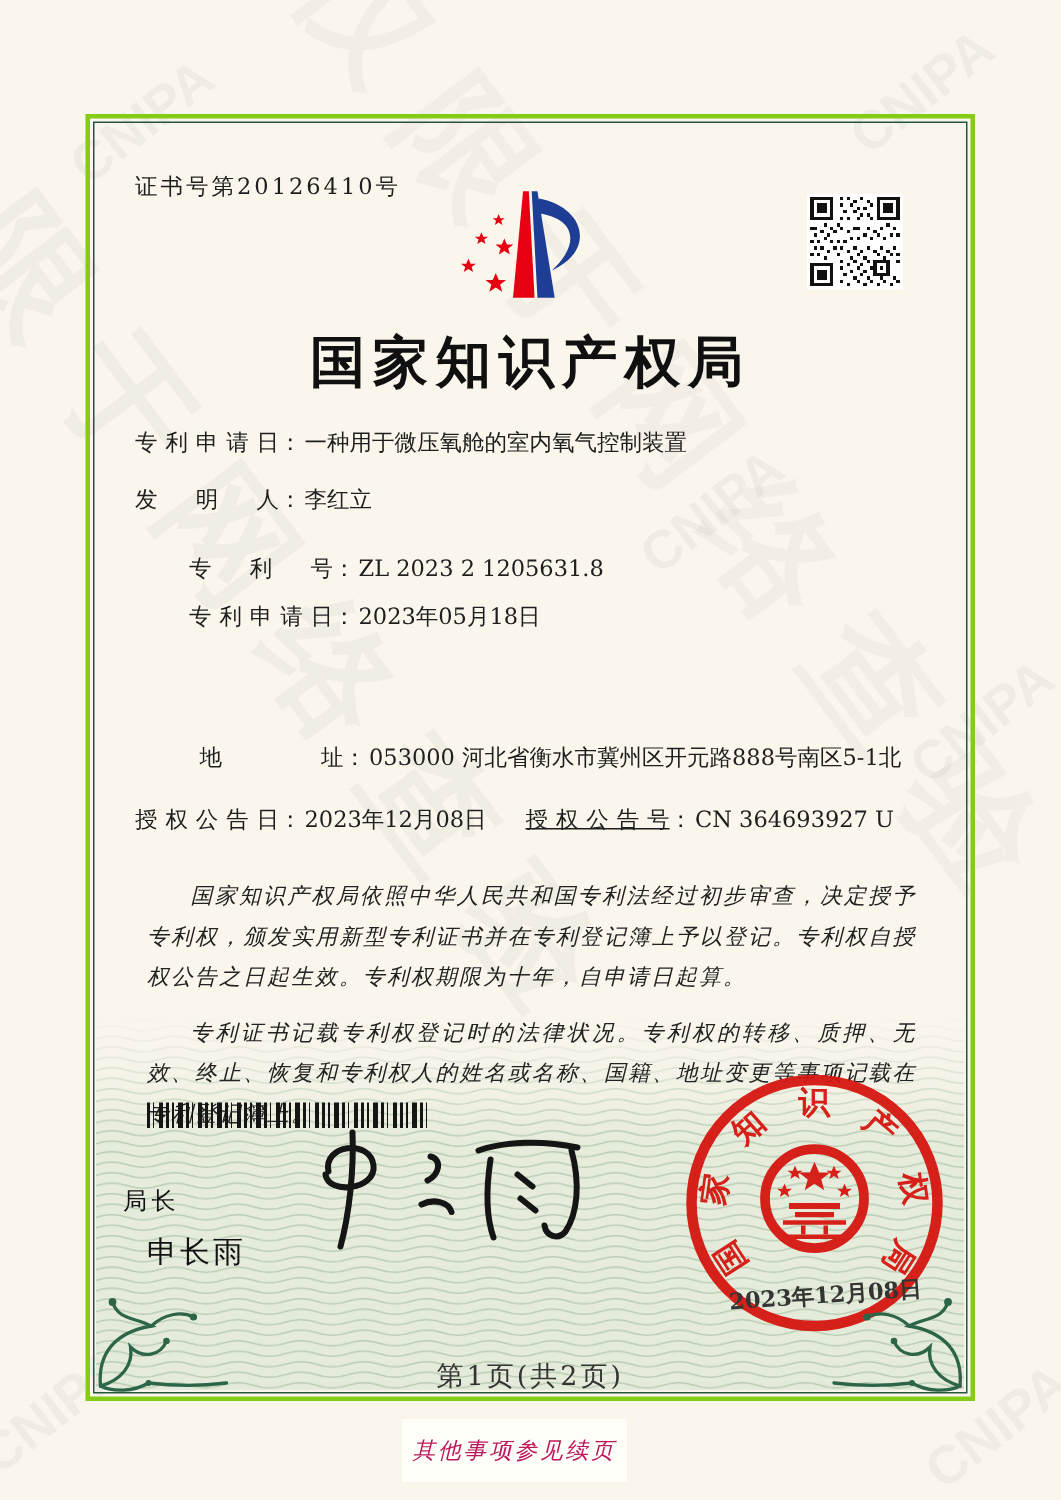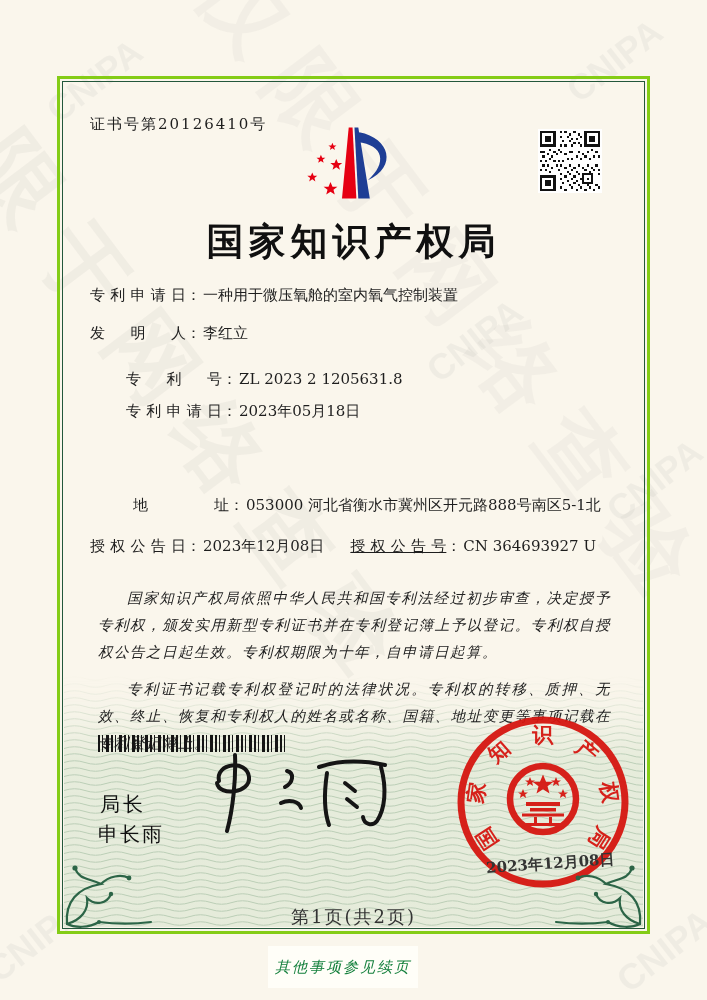--- a/index.html
+++ b/index.html
@@ -53,38 +53,38 @@
              line-height:27px;letter-spacing:1.5px;color:#222;text-align:justify;
              font-style:italic;}
   .body-text p{margin:10px;text-indent:2em;}
 
   
   .barcode{position:absolute;left:38px;top:656px;width:187px;height:17px;
      background:repeating-linear-gradient(90deg,#151515 0 2px,transparent 2px 4px,
         #151515 4px 5px,transparent 5px 8px,#151515 8px 11px,transparent 11px 13px);}
 
   
-  .sig-title{position:absolute;left:40px;top:712px;font-family:"Liberation Sans",sans-serif;
-             font-size:20px;letter-spacing:3px;color:#111;text-align:right;}
+  .sig-title{position:absolute;left:22px;top:712px;font-family:"Liberation Sans",sans-serif;
+             font-size:16px;letter-spacing:3px;color:#111;text-align:right;}
   .sig-name{position:absolute;left:38px;top:742px;font-family:"Liberation Sans",sans-serif;
              font-size:20px;letter-spacing:2px;color:#111;}
   .sig-hand{position:absolute;left:135px;top:672px;width:210px;height:84px;}
 
   
   .seal{position:absolute;left:390px;top:634px;width:186px;height:182px;opacity:.94;}
 
   
   .page-num{position:absolute;left:0;right:0;top:826px;text-align:center;
             font-size:18px;letter-spacing:2px;color:#333;}
   .corner{position:absolute;width:92px;height:70px;bottom:3px;}
   .cl{left:3px;} .cr{right:3px;transform:scaleX(-1);}
   .footer-note{position:absolute;left:268px;top:946px;width:150px;height:42px;
                background:#fffef8;z-index:2;display:flex;align-items:center;
                justify-content:center;font-size:15px;font-style:italic;
-               letter-spacing:2px;color:#15803d;}
+               letter-spacing:2px;color:#be185d;}
 </style>
 </head>
 <body>
 
 <div class="wm-layer">
   <span class="wm wm-cn1">仅限于网络查验</span>
   <span class="wm wm-cn2">仅限于网络查验</span>
   <span class="wm wm-en e1">CNIPA</span>
   <span class="wm wm-en e2">CNIPA</span>
   <span class="wm wm-en e3">CNIPA</span>

